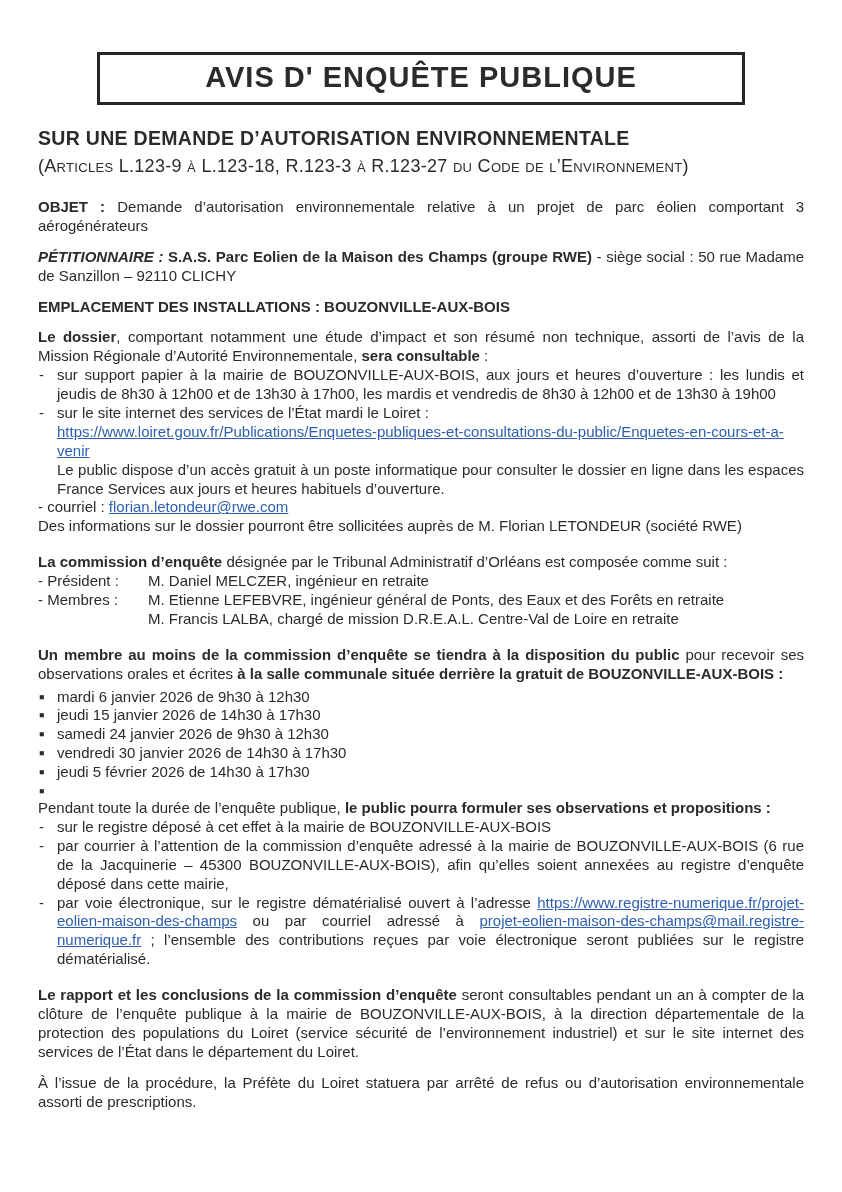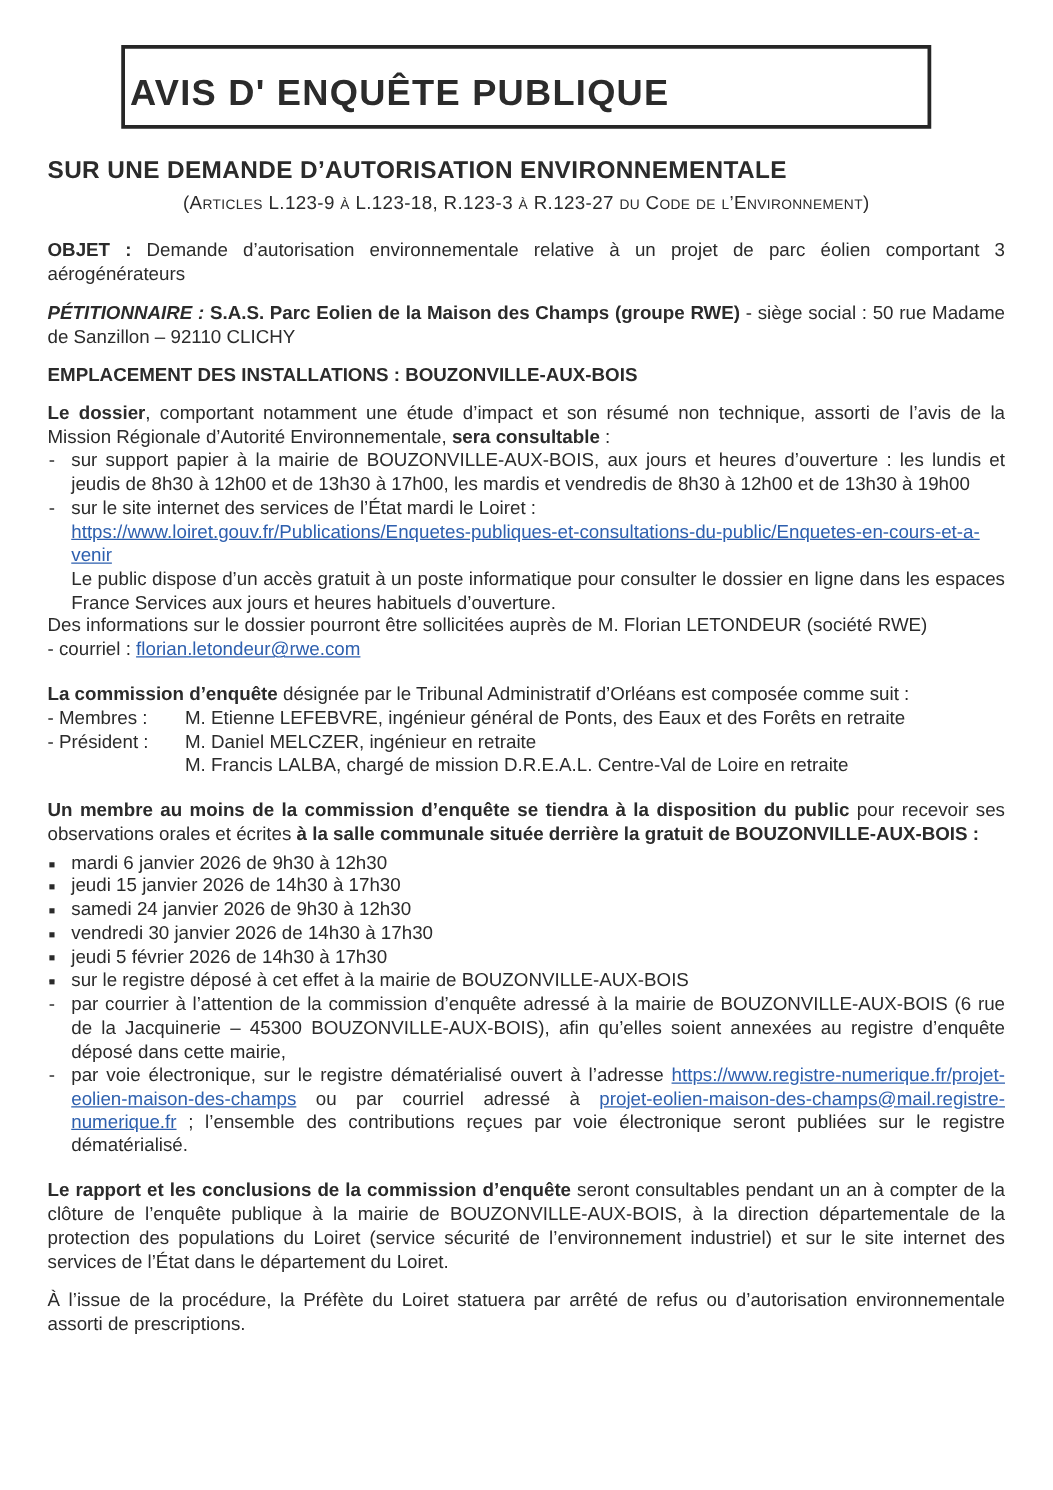--- a/index.html
+++ b/index.html
@@ -11,27 +11,27 @@
   body{
     width:842px;height:1192px;background:#ffffff;
     font-family:"Liberation Sans", sans-serif;
     -webkit-font-smoothing:antialiased;
   }
   .page{
     width:842px;height:1192px;box-sizing:border-box;
     padding:36px 38px 0 38px;overflow:hidden;color:var(--text);
   }
   .title-box{
-    width:648px;margin:0 auto;box-sizing:border-box;
+    width:648px;margin:16px auto;box-sizing:border-box;
     border:3px solid var(--border);
-    text-align:left;padding:20px 4px 8px 4px;
+    text-align:center;padding:6px 4px 8px 4px;
   }
   .title{font-size:29px;font-weight:700;letter-spacing:1px;white-space:nowrap;}
   .subtitle{margin-top:22px;text-align:left;font-size:19.5px;font-weight:700;letter-spacing:.3px;}
-  .articles{margin-top:6px;text-align:center;font-size:15px;font-variant:small-caps;letter-spacing:.3px;}
+  .articles{margin-top:6px;text-align:left;font-size:18px;font-variant:small-caps;letter-spacing:.3px;}
   .doc-body{margin-top:21px;font-size:15px;line-height:1.26;}
   .block{text-align:justify;position:relative;}
   .block.mt{margin-top:12px;}
   .block.mtl{margin-top:17px;}
   .block.mts{margin-top:4px;}
   .block.marked{padding-left:19px;}
   .marker{position:absolute;left:1px;top:0;}
   .marker.sq{font-size:8.5px;top:4px;}
   .b{font-weight:700;}
   .i{font-style:italic;}
@@ -49,32 +49,33 @@
   <div class="articles">(Articles L.123-9 à L.123-18, R.123-3 à R.123-27 du Code de l’Environnement)</div>
   <div class="doc-body" id="doc-body">
       <div class="block"><span class="b">OBJET : </span><span>Demande d’autorisation environnementale relative à un projet de parc éolien comportant 3 aérogénérateurs</span></div>
       <div class="block mt"><span class="b i">PÉTITIONNAIRE : </span><span class="b">S.A.S. Parc Eolien de la Maison des Champs (groupe RWE)</span><span> - siège social : 50 rue Madame de Sanzillon – 92110 CLICHY</span></div>
       <div class="block mt"><span class="b">EMPLACEMENT DES INSTALLATIONS :  BOUZONVILLE-AUX-BOIS</span></div>
       <div class="block mt"><span class="b">Le dossier</span><span>, comportant notamment une étude d’impact et son résumé non technique, assorti de l’avis de la Mission Régionale d’Autorité Environnementale, </span><span class="b">sera consultable</span><span> :</span></div>
       <div class="block marked"><span class="marker">-</span><span>sur support papier à la mairie de BOUZONVILLE-AUX-BOIS, aux jours et heures d’ouverture :  les lundis et jeudis de 8h30 à 12h00 et de 13h30 à 17h00, les mardis et vendredis de 8h30 à 12h00 et de 13h30 à 19h00</span></div>
       <div class="block marked"><span class="marker">-</span><span>sur le site internet des services de l’État mardi le Loiret  :</span></div>
       <div class="block" style="padding-left: 19px;"><a href="#" class="link">https://www.loiret.gouv.fr/Publications/Enquetes-publiques-et-consultations-du-public/Enquetes-en-cours-et-a-venir</a></div>
       <div class="block" style="padding-left: 19px;"><span>Le public dispose d’un accès gratuit à un poste informatique pour consulter le dossier en ligne dans les espaces France Services aux jours et heures habituels d’ouverture.</span></div>
+      <div class="block"><span>- courriel : </span><a href="#" class="link">florian.letondeur@rwe.com</a></div>
       <div class="block"><span>Des informations sur le dossier pourront être sollicitées auprès de M. Florian LETONDEUR (société RWE)</span></div>
-      <div class="block"><span>- courriel : </span><a href="#" class="link">florian.letondeur@rwe.com</a></div>
       <div class="block mtl"><span class="b">La commission d’enquête</span><span> désignée par le Tribunal Administratif d’Orléans est composée comme suit :</span></div>
+      <div class="block"><span class="rowlabel">- Président :</span><span>M. Daniel MELCZER, ingénieur en retraite</span></div>
       <div class="block"><span class="rowlabel">- Membres :</span><span>M. Etienne LEFEBVRE, ingénieur général de Ponts, des Eaux et des Forêts en retraite</span></div>
-      <div class="block"><span class="rowlabel">- Président :</span><span>M. Daniel MELCZER, ingénieur en retraite</span></div>
       <div class="block" style="padding-left: 110px;"><span>M. Francis LALBA, chargé de mission D.R.E.A.L. Centre-Val de Loire en retraite</span></div>
       <div class="block mtl"><span class="b">Un membre au moins de la commission d’enquête se tiendra à la disposition du public</span><span> pour recevoir ses observations orales et écrites </span><span class="b">à la salle communale située derrière la gratuit de BOUZONVILLE-AUX-BOIS :</span></div>
       <div class="block mts marked"><span class="marker sq">■</span><span>mardi 6 janvier 2026 de 9h30 à 12h30</span></div>
       <div class="block marked"><span class="marker sq">■</span><span>jeudi 15 janvier 2026 de 14h30 à 17h30</span></div>
       <div class="block marked"><span class="marker sq">■</span><span>samedi 24 janvier 2026 de 9h30 à 12h30</span></div>
       <div class="block marked"><span class="marker sq">■</span><span>vendredi 30 janvier 2026 de 14h30 à 17h30</span></div>
       <div class="block marked"><span class="marker sq">■</span><span>jeudi 5 février 2026 de 14h30 à 17h30</span></div>
       <div class="block marked"><span class="marker sq">■</span></div>
+      <div class="block mtl"><span>Pendant toute la durée de l’enquête publique, </span><span class="b">le public pourra formuler ses observations et propositions :</span></div>
       <div class="block marked"><span class="marker">-</span><span>sur le registre déposé à cet effet à la mairie de BOUZONVILLE-AUX-BOIS</span></div>
       <div class="block marked"><span class="marker">-</span><span>par courrier à l’attention de la commission d’enquête adressé à la mairie de BOUZONVILLE-AUX-BOIS (6 rue de la Jacquinerie – 45300 BOUZONVILLE-AUX-BOIS), afin qu’elles soient annexées au registre d’enquête déposé dans cette mairie,</span></div>
       <div class="block marked"><span class="marker">-</span><span>par voie électronique, sur le registre dématérialisé ouvert à l’adresse </span><a href="#" class="link">https://www.registre-numerique.fr/projet-eolien-maison-des-champs</a><span> ou par courriel adressé à </span><a href="#" class="link">projet-eolien-maison-des-champs@mail.registre-numerique.fr</a><span> ; l’ensemble des contributions reçues par voie électronique seront publiées sur le registre dématérialisé.</span></div>
       <div class="block mtl"><span class="b">Le rapport et les conclusions de la commission d’enquête</span><span> seront consultables pendant un an à compter de la clôture de l’enquête publique à la mairie de BOUZONVILLE-AUX-BOIS, à la direction départementale de la protection des populations du Loiret (service sécurité de l’environnement industriel) et sur le site internet des services de l’État dans le département du Loiret.</span></div>
       <div class="block mt"><span>À l’issue de la procédure, la Préfète du Loiret statuera par arrêté de refus ou d’autorisation environnementale assorti de prescriptions.</span></div>
     </div>
 </div>
 
 </body></html>

